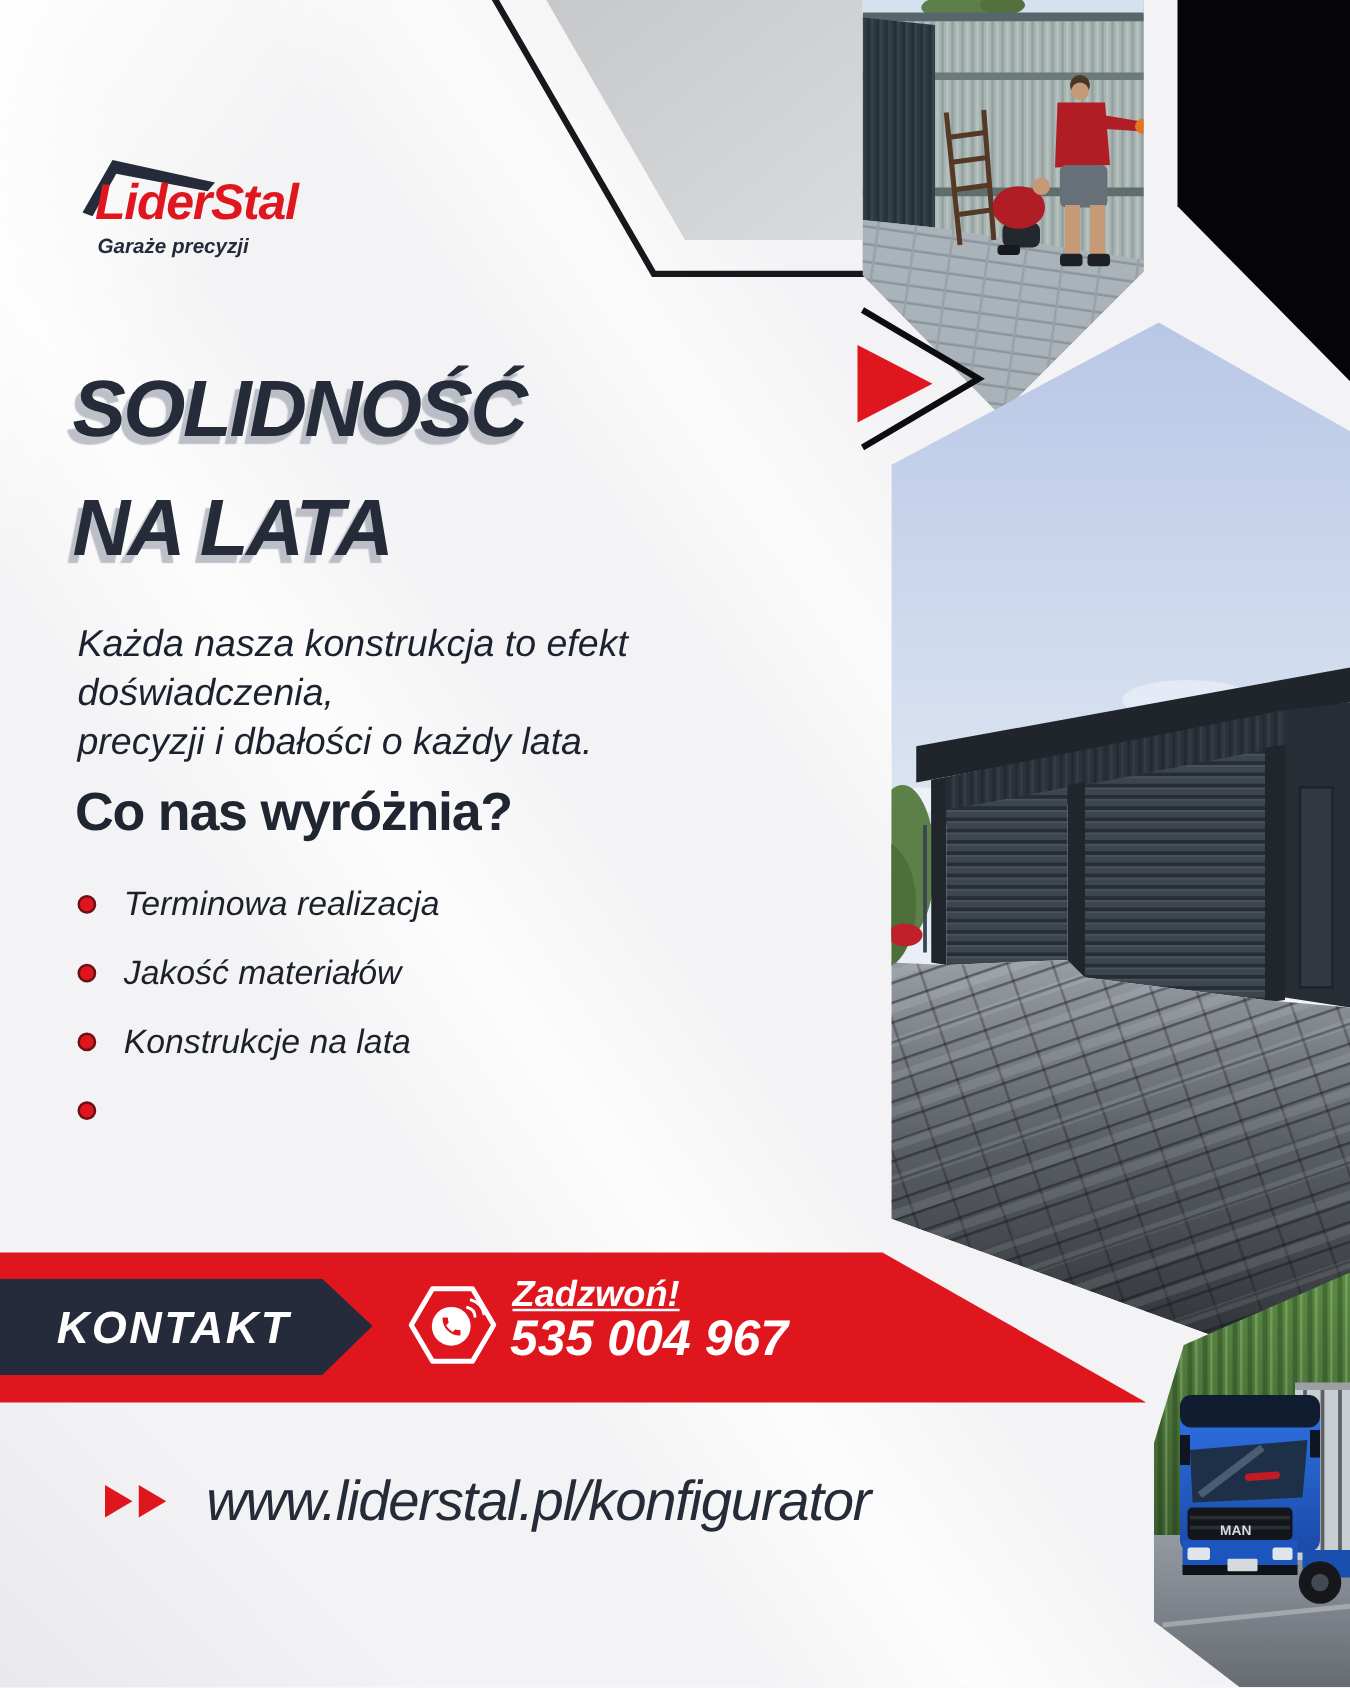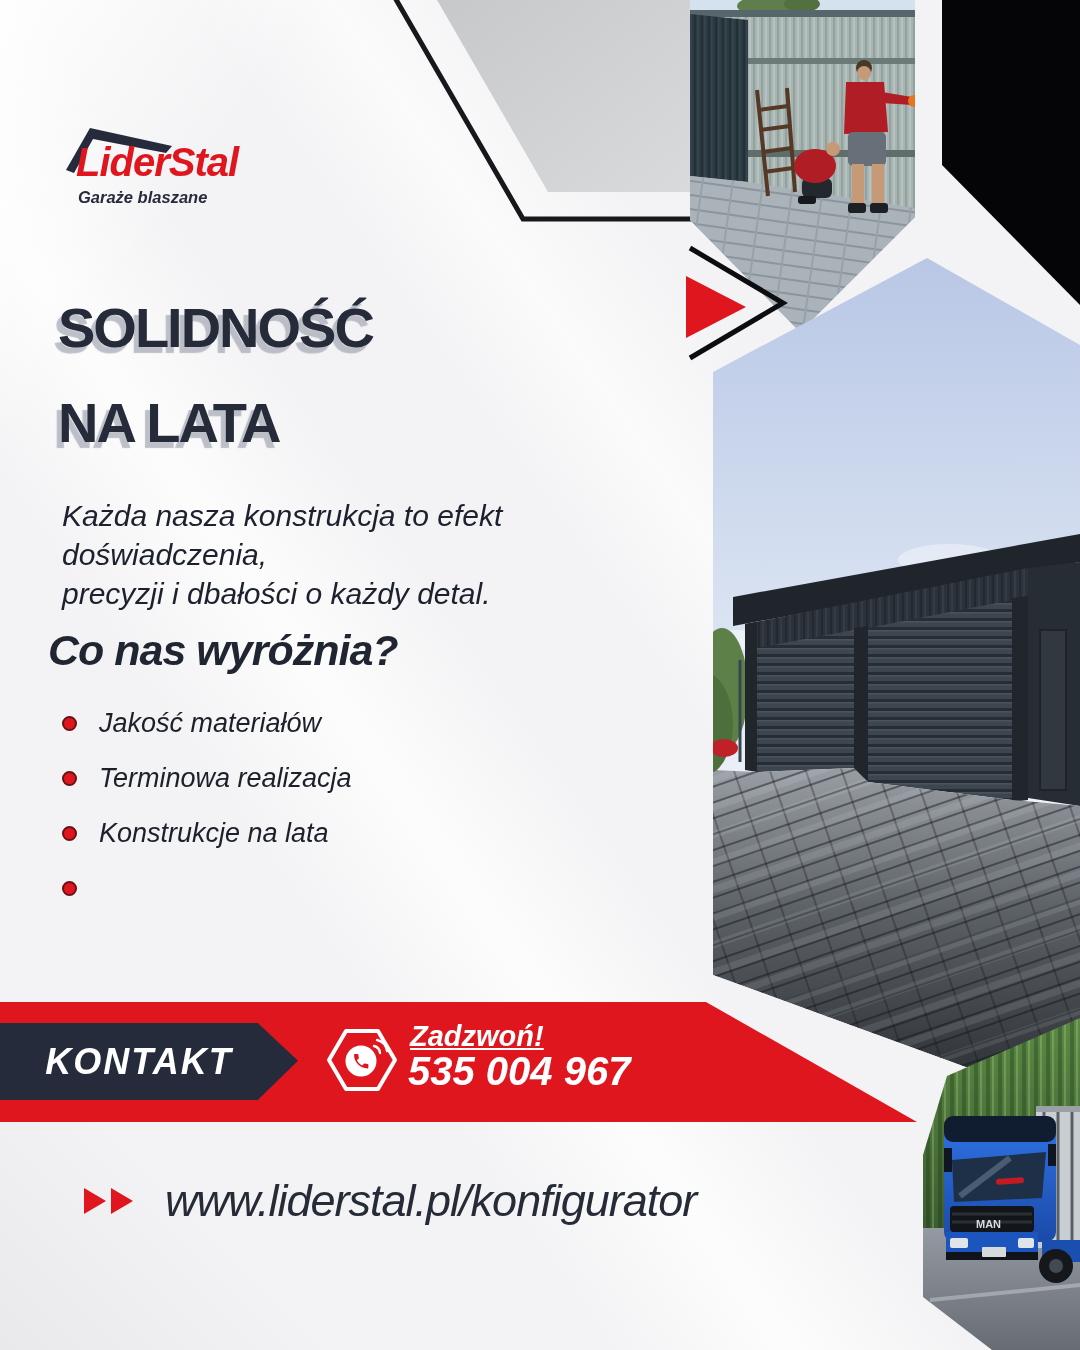--- a/index.html
+++ b/index.html
@@ -19,28 +19,28 @@
 
   
   .logo{position:absolute;left:58px;top:118px;width:280px;height:105px;}
   .logo-roof{position:absolute;left:0;top:0;}
   .brand-name{position:absolute;left:18px;top:22px;font-size:40px;font-style:italic;font-weight:800;
     letter-spacing:-1px;color:#e0161f;white-space:nowrap;}
   .brand-tagline{position:absolute;left:20px;top:70px;font-size:16.5px;font-style:italic;font-weight:700;
     color:#252b3a;white-space:nowrap;}
 
   
-  .headline{position:absolute;left:58px;top:280px;font-size:56px;line-height:95px;
+  .headline{position:absolute;left:58px;top:280px;font-size:64px;line-height:95px;font-style:italic;
     font-weight:800;letter-spacing:-2px;color:#262b3a;
     text-shadow:-5px 6px 1px rgba(155,160,172,.65);white-space:nowrap;}
   .intro{position:absolute;left:62px;top:496px;width:640px;font-size:30px;line-height:39px;
     font-style:italic;font-weight:400;color:#1c212e;}
 
   
-  .features-heading{position:absolute;left:48px;top:626px;font-size:43px;font-style:italic;font-weight:800;
+  .features-heading{position:absolute;left:60px;top:626px;font-size:43px;font-weight:800;
     letter-spacing:-1px;color:#202532;white-space:nowrap;}
   .features{position:absolute;left:62px;top:696px;width:560px;}
   .feature-row{display:flex;align-items:center;height:55px;gap:22px;}
   .bullet{width:15px;height:15px;border-radius:50%;background:#e0161f;border:2px solid #6b1014;box-sizing:border-box;flex:0 0 auto;}
   .feature-label{font-size:27px;font-style:italic;color:#1b2029;white-space:nowrap;}
 
   
   .kontakt-badge{position:absolute;left:0;top:1023px;width:298px;height:77px;background:#252b3a;
     clip-path:polygon(0 0,86.5% 0,100% 49%,86.5% 100%,0 100%);
     display:flex;align-items:center;justify-content:center;padding-right:52px;box-sizing:border-box;}
@@ -251,43 +251,43 @@
     </g>
   </svg>
 
   <div class="content">
 
     <div class="logo">
       <svg class="logo-roof" width="120" height="60" viewBox="0 0 120 60">
         <polygon points="8,52 32,10 114,28 108,35 35,21 16,55" fill="#252b3a"></polygon>
       </svg>
       <div class="brand-name">LiderStal</div>
-      <div class="brand-tagline">Garaże blaszane</div>
+      <div class="brand-tagline">Garaże precyzji</div>
     </div>
 
     <div class="headline">
       <div>SOLIDNOŚĆ</div>
       <div>NA LATA</div>
     </div>
 
     <div class="intro">
       <div>Każda nasza konstrukcja to efekt doświadczenia,</div>
-      <div>precyzji i dbałości o każdy detal.</div>
+      <div>precyzji i dbałości o każdy lata.</div>
     </div>
 
     <div class="features-heading">Co nas wyróżnia?</div>
 
     <div class="features">
       <div class="feature-row">
         <span class="bullet"></span>
-        <span class="feature-label">Jakość materiałów</span>
+        <span class="feature-label">Terminowa realizacja</span>
       </div>
       <div class="feature-row">
         <span class="bullet"></span>
-        <span class="feature-label">Terminowa realizacja</span>
+        <span class="feature-label">Jakość materiałów</span>
       </div>
       <div class="feature-row">
         <span class="bullet"></span>
         <span class="feature-label">Konstrukcje na lata</span>
       </div>
       <div class="feature-row">
         <span class="bullet"></span>
       </div>
     </div>
 

